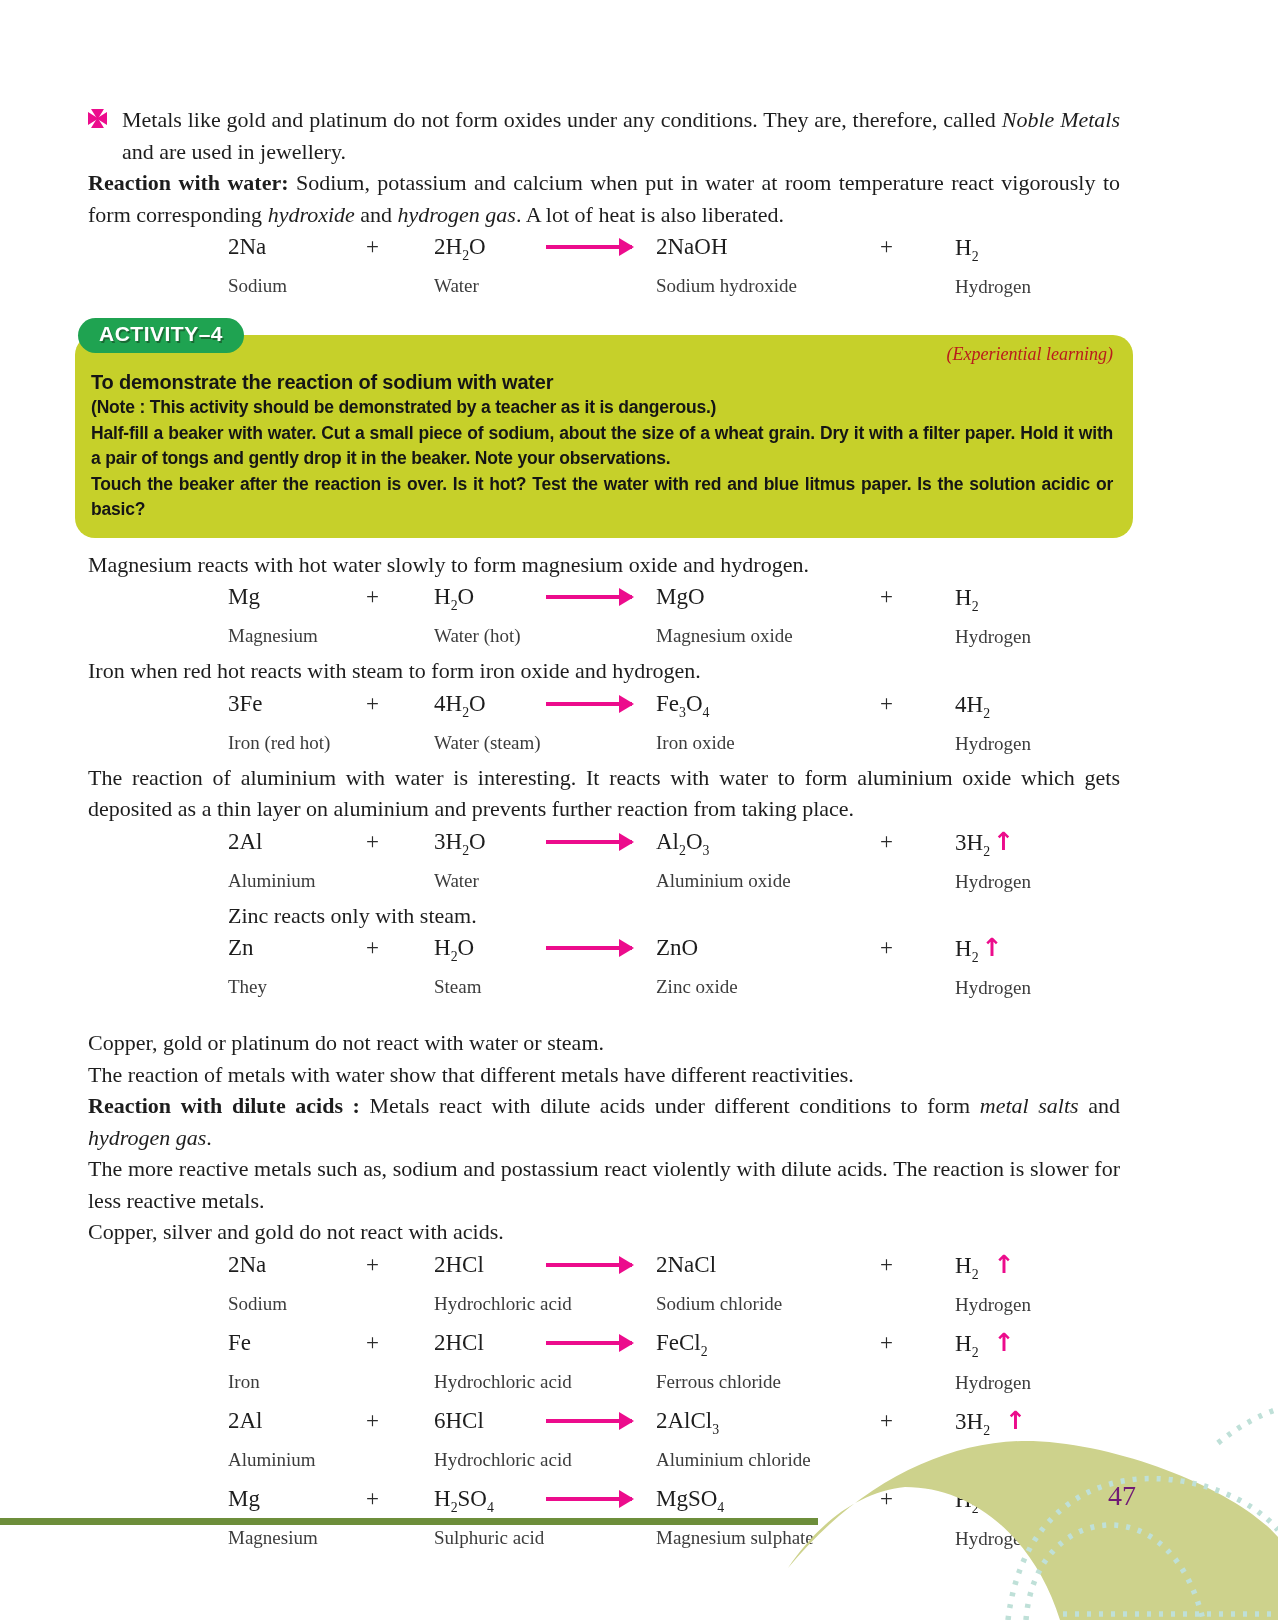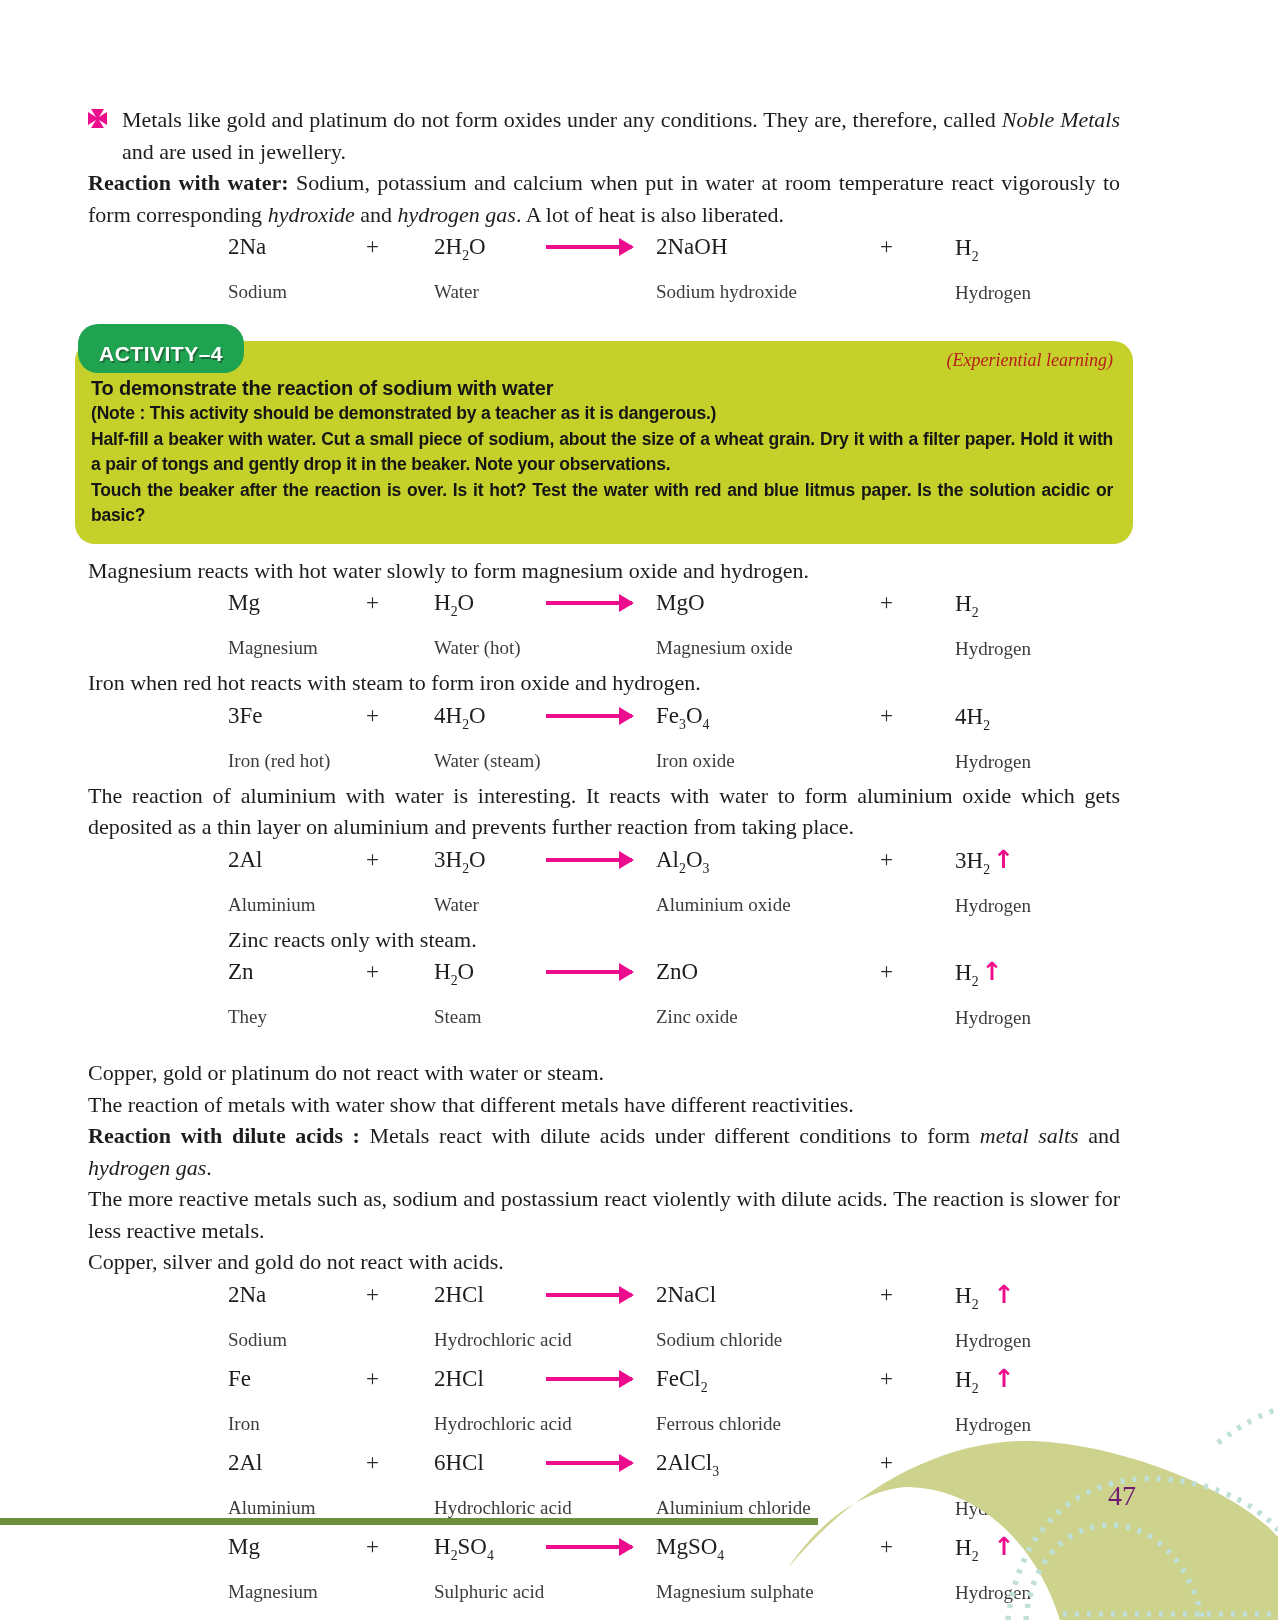--- a/index.html
+++ b/index.html
@@ -16,33 +16,33 @@
   .bullet-ico{position:absolute;left:0;top:5px;width:19px;height:19px;}
   .indented{margin-left:140px;}
   .gap-top{margin-top:27px;}
 
   
   .eq{display:grid;grid-template-columns:140px 128px 78px 112px 110px 214px 85px auto;
       margin:2px 0 6px;align-items:start;}
   .eq-acid{margin:2px 0 11px;}
   .f{font-size:23px;line-height:29px;white-space:nowrap;}
   .f sub{font-size:60%;line-height:0;}
-  .l{font-size:19px;line-height:25px;color:#3c3c3c;margin-top:18px;white-space:nowrap;}
+  .l{font-size:19px;line-height:25px;color:#3c3c3c;margin-top:12px;white-space:nowrap;}
   .plus{font-size:23px;line-height:29px;padding-left:10px;color:#2b2b2b;}
   .harrow{position:relative;width:86px;height:4px;background:#ec0c8c;margin-top:13px;}
   .harrow::after{content:"";position:absolute;right:-2px;top:-7px;width:0;height:0;
       border-left:15px solid #ec0c8c;border-top:9px solid transparent;border-bottom:9px solid transparent;}
   .up{color:#ec0c8c;font-weight:700;font-size:25px;margin-left:3px;font-family:"DejaVu Sans",sans-serif;}
   .eq-acid .up{margin-left:15px;}
 
   
   .activity{position:relative;margin:36px -13px 0 -13px;background:#c6d02a;border-radius:20px;
       padding:8px 20px 15px 16px;font-family:"Liberation Sans",sans-serif;color:#151515;}
   .badge{position:absolute;top:-17px;left:3px;background:#1fa351;color:#fff;border-radius:20px;
-      padding:18px 21px 7px;font-size:21px;font-weight:700;letter-spacing:.5px;
+      padding:4px 21px 7px;font-size:21px;font-weight:700;letter-spacing:.5px;
       font-family:"Liberation Sans",sans-serif;text-shadow:1.5px 1.5px 0 rgba(20,60,30,.55);}
   .exp{text-align:right;font-family:"Liberation Serif",serif;font-style:italic;font-size:18px;
       color:#b91c1c;line-height:22px;}
   .act-title{font-size:20px;font-weight:700;line-height:26px;margin-top:4px;letter-spacing:-.2px;}
   .act-line{font-size:17.5px;font-weight:700;line-height:25.5px;letter-spacing:-.2px;text-align:justify;}
 
   
   .rule{position:absolute;left:0;top:1518px;width:818px;height:7px;background:#6d8e3b;}
   .swoosh-svg{position:absolute;left:778px;top:1405px;width:500px;height:215px;}
   .pagenum{position:absolute;left:1108px;top:1480px;font-size:28px;color:#701a75;z-index:3;}

